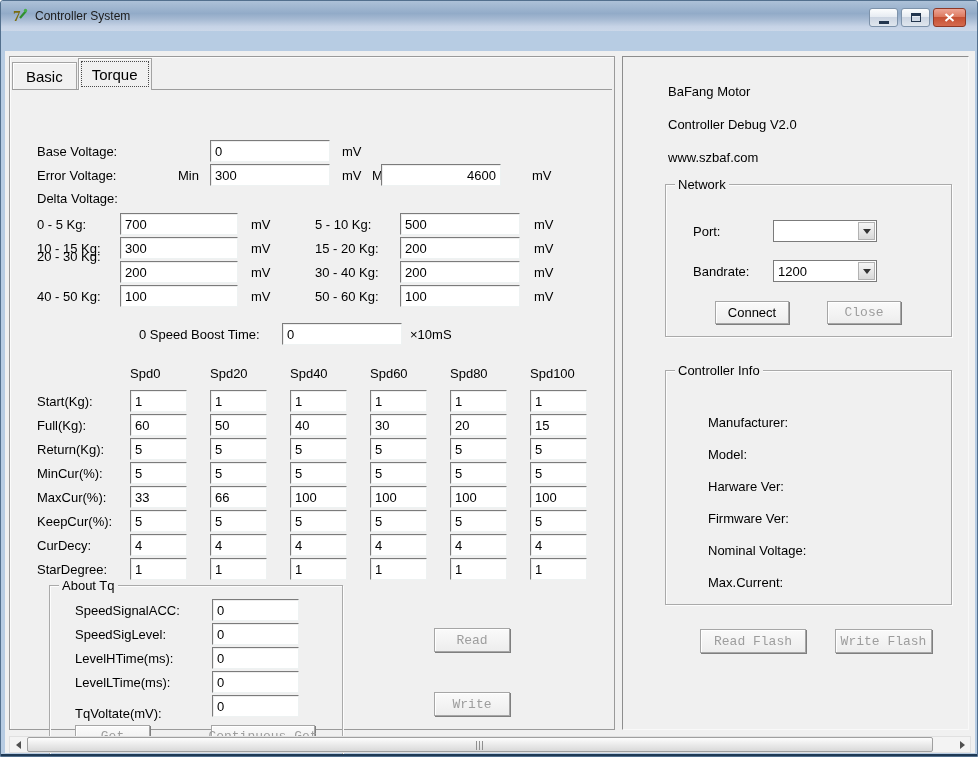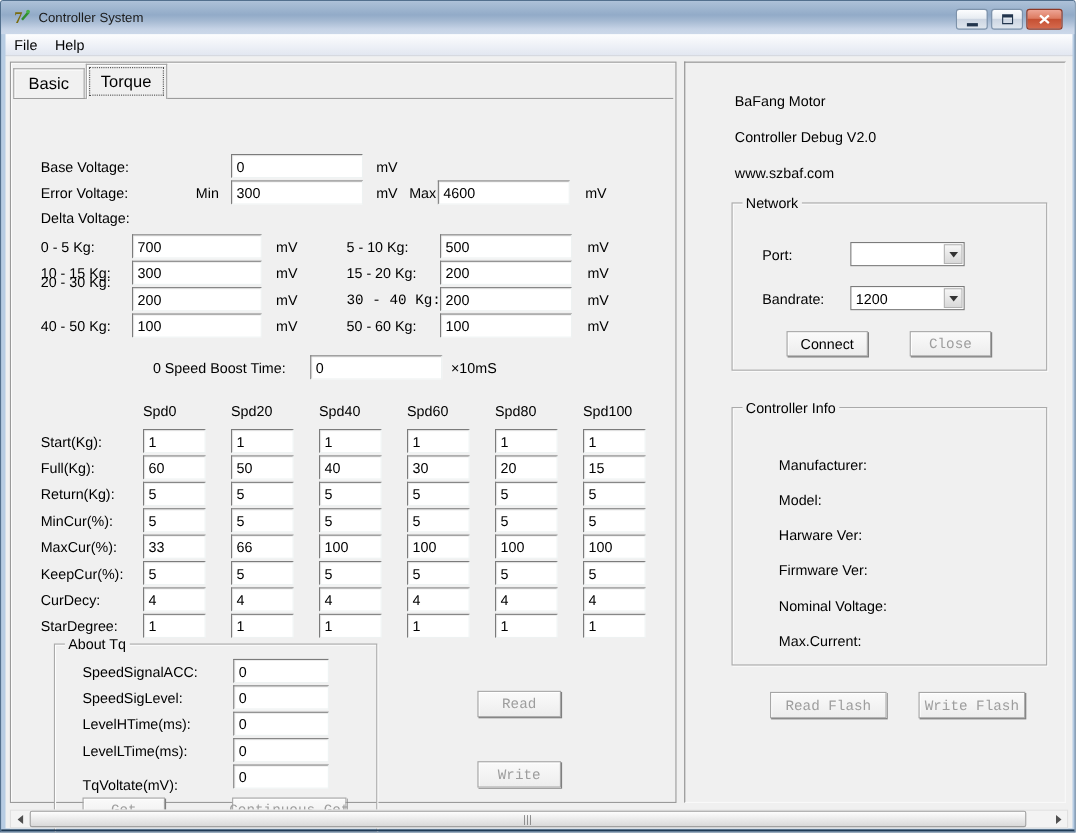--- a/index.html
+++ b/index.html
@@ -78,41 +78,40 @@
           <div class="glyph-max"></div>
         </div>
       <div class="wbtn close">
         <svg width="11" height="9" viewBox="0 0 11 9">
           <path d="M1.5 1 L9.5 8 M9.5 1 L1.5 8" stroke="#ffffff" stroke-width="2"></path>
         </svg>
       </div>
     </div>
   </div>
 
-  <div class="menubar" id="menubar"><div class="menu-item">File</div><div class="menu-item">Help</div></div>
 
   <div class="client">
 
     <div class="panel-left">
       <div class="tabstrip" id="tabstrip">
           <div class="tab">Basic</div>
           <div class="tab selected">Torque</div>
         </div>
       <div class="page" id="page">
 
         <span class="lbl" style="left:27px;top:54px">Base Voltage:</span>
         <input class="tbox" style="left: 200px; top: 50px; width: 120px;" value="0">
         <span class="lbl" style="left:332px;top:54px">mV</span>
 
         <span class="lbl" style="left:27px;top:78px">Error Voltage:</span>
         <span class="lbl" style="left:168px;top:78px">Min</span>
         <input class="tbox" style="left: 200px; top: 74px; width: 120px;" value="300">
         <span class="lbl" style="left:332px;top:78px">mV</span>
         <span class="lbl" style="left:362px;top:78px">Max</span>
-        <input class="tbox" style="left: 388px; top: 74px; width: 120px;" value="4600">
+        <input class="tbox" style="left: 371px; top: 74px; width: 120px; text-align: right;" value="4600">
         <span class="lbl" style="left:522px;top:78px">mV</span>
 
         <span class="lbl" style="left:27px;top:101px">Delta Voltage:</span>
 
         <span class="lbl" style="left:129px;top:237px">0 Speed Boost Time:</span>
         <input class="tbox" style="left: 272px; top: 233px; width: 120px;" value="0">
         <span class="lbl" style="left:400px;top:237px">×10mS</span>
 
         <div class="group" id="about-tq-group" style="left:39px;top:495px;width:294px;height:172px">
           <span class="gtitle">About Tq</span>
@@ -140,21 +139,21 @@
           <span class="lbl" style="left: 524px; top: 127px;">mV</span>
           <span class="lbl" style="left: 27px; top: 151px;">10 - 15 Kg:</span>
           <input class="tbox" value="300" style="left: 110px; top: 147px; width: 118px;">
           <span class="lbl" style="left: 241px; top: 151px;">mV</span>
           <span class="lbl" style="left: 305px; top: 151px;">15 - 20 Kg:</span>
           <input class="tbox" value="200" style="left: 390px; top: 147px; width: 120px;">
           <span class="lbl" style="left: 524px; top: 151px;">mV</span>
           <span class="lbl" style="left: 27px; top: 159px; text-align: center;">20 - 30 Kg:</span>
           <input class="tbox" value="200" style="left: 110px; top: 171px; width: 118px;">
           <span class="lbl" style="left: 241px; top: 175px;">mV</span>
-          <span class="lbl" style="left: 305px; top: 175px; font-family: Liberation Mono, monospace;">30 - 40 Kg:</span>
+          <span class="lbl" style="left: 305px; top: 175px;">30 - 40 Kg:</span>
           <input class="tbox" value="200" style="left: 390px; top: 171px; width: 120px;">
           <span class="lbl" style="left: 524px; top: 175px;">mV</span>
           <span class="lbl" style="left: 27px; top: 199px;">40 - 50 Kg:</span>
           <input class="tbox" value="100" style="left: 110px; top: 195px; width: 118px;">
           <span class="lbl" style="left: 241px; top: 199px;">mV</span>
           <span class="lbl" style="left: 305px; top: 199px;">50 - 60 Kg:</span>
           <input class="tbox" value="100" style="left: 390px; top: 195px; width: 120px;">
           <span class="lbl" style="left: 524px; top: 199px;">mV</span>
           <span class="lbl" style="left: 120px; top: 276px;">Spd0</span>
           <span class="lbl" style="left: 200px; top: 276px;">Spd20</span>

